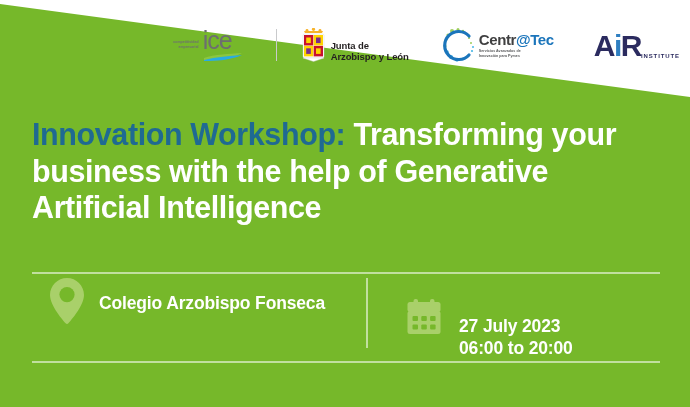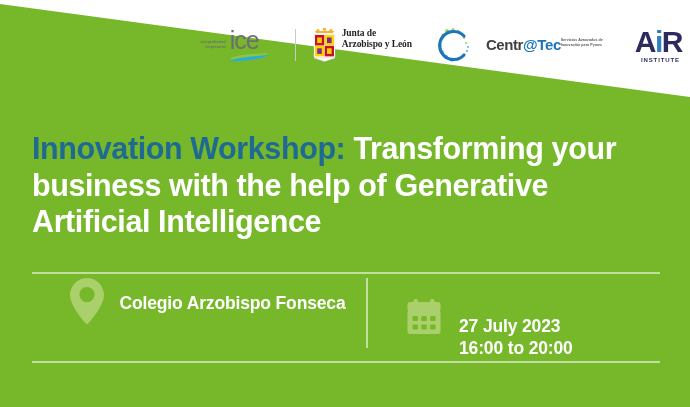--- a/index.html
+++ b/index.html
@@ -18,73 +18,73 @@
     z-index:1;
   }
   #green-wedge {
     position:absolute; top:0; left:0; width:690px; height:110px;
     z-index:2;
   }
   #logo-row {
     position:absolute; top:22px; left:0; width:690px; height:46px;
     z-index:5;
     display:flex; align-items:center; justify-content:flex-end;
-    gap:4px; padding-right:8px;
+    gap:12px; padding-right:8px;
   }
 
   
   .logo-ice { display:flex; align-items:center; gap:4px; padding-right:10px; }
   .ice-tag {
     font-size:3.4px; line-height:4.6px; color:#6d6e71;
     font-weight:bold; text-align:right; letter-spacing:.1px;
     text-transform:lowercase; width:30px;
   }
   .ice-mark { position:relative; width:40px; height:34px; }
   .ice-word {
     font-size:25px; line-height:25px; color:#6d6e71; font-weight:400;
     letter-spacing:-1px; font-family:"Liberation Sans", sans-serif;
   }
   .ice-swoosh { position:absolute; left:1px; bottom:1px; width:38px; height:8px; }
 
   .sep-bar { width:1px; height:32px; background:#c9cacc; margin:0 11px; }
 
   
-  .logo-junta { display:flex; align-items:flex-start; gap:4px; padding:0 10px 0 0;font-family:Liberation Serif, serif; }
+  .logo-junta { display:flex; align-items:flex-end; gap:4px; padding:0 10px 0 0; }
   .junta-shield { width:27px; height:34px; position:relative; }
   .junta-text {
     color:#231f20; font-weight:bold; font-size:9.5px; line-height:11px;
     letter-spacing:-.1px;
   }
 
   
   .logo-centra { display:flex; align-items:center; gap:2px; padding:0 12px; }
   .centra-swirl { width:34px; height:36px; position:relative; }
-  .centra-block { display:flex; flex-direction:row; justify-content:center;margin-left:12px; }
+  .centra-block { display:flex; flex-direction:column; justify-content:center; }
   .centra-word { font-size:15px; line-height:16px; font-weight:bold; letter-spacing:-.4px; }
   .centra-word .c-dark { color:#404041; }
   .centra-word .c-blue { color:#1b75bb; }
   .centra-sub {
     font-size:3.6px; line-height:4.8px; color:#58595b; font-weight:bold;
     margin-top:1px; letter-spacing:.05px;
   }
 
   
-  .logo-air { display:flex; flex-direction:column; align-items:center; padding-left:16px; }
+  .logo-air { display:flex; flex-direction:row; align-items:center; padding-left:16px; }
   .air-word { font-size:30px; line-height:29px; font-weight:bold; letter-spacing:-1.5px; }
   .air-word .air-a { color:#2b2b5f; }
   .air-word .air-i { color:#2f7fc1; }
   .air-word .air-r { color:#2b2b5f; }
   .air-sub {
     font-size:6px; line-height:7px; font-weight:bold; color:#2b2b5f;
     letter-spacing:.9px; margin-top:1px; align-self:flex-end; padding-right:2px;
   }
 
   
   #headline {
-    position:absolute; left:32px; top:130px; width:636px;
+    position:absolute; left:32px; top:116px; width:636px;
     z-index:6;
     font-size:30.5px; line-height:36.5px; font-weight:bold;
     color:#ffffff; letter-spacing:-.4px;
   }
   #headline .accent { color:#1f6a92; }
 
   
   #divider-top {
     position:absolute; left:32px; top:272px; width:628px; height:1.5px;
     background:rgba(255,255,255,.55); z-index:4;
@@ -97,21 +97,21 @@
     position:absolute; left:366px; top:278px; width:1.5px; height:70px;
     background:rgba(255,255,255,.55); z-index:4;
   }
 
   
   #info-row {
     position:absolute; left:32px; top:278px; width:628px; height:72px;
     z-index:5; display:flex; align-items:flex-start;
   }
   .info-block { display:flex; align-items:center; }
-  .info-block.venue { width:334px; padding-left:18px;justify-content:center; }
+  .info-block.venue { width:334px; padding-left:18px; }
   .info-block.date  { width:294px; padding-left:40px; }
   .info-icon { flex:0 0 auto; position:relative; }
   .info-text {
     color:#ffffff; font-size:17.5px; line-height:22px; font-weight:bold;
     letter-spacing:-.15px;
   }
   .venue .info-text { margin-left:15px; }
   .date .info-text { margin-left:17px;margin-top:37px; }
 
   
@@ -238,17 +238,17 @@
           <rect x="15.3" y="17" width="5.5" height="5" rx="1"></rect>
           <rect x="24.1" y="17" width="5.5" height="5" rx="1"></rect>
           <rect x="6.5" y="25.5" width="5.5" height="5" rx="1"></rect>
           <rect x="15.3" y="25.5" width="5.5" height="5" rx="1"></rect>
           <rect x="24.1" y="25.5" width="5.5" height="5" rx="1"></rect>
         </g>
       </svg>
     </div>
     <div class="info-text">
       <div>27 July 2023</div>
-      <div>16:00 to 20:00</div>
+      <div>06:00 to 20:00</div>
     </div>
   </div>
 
 </div>
 
 </body></html>

